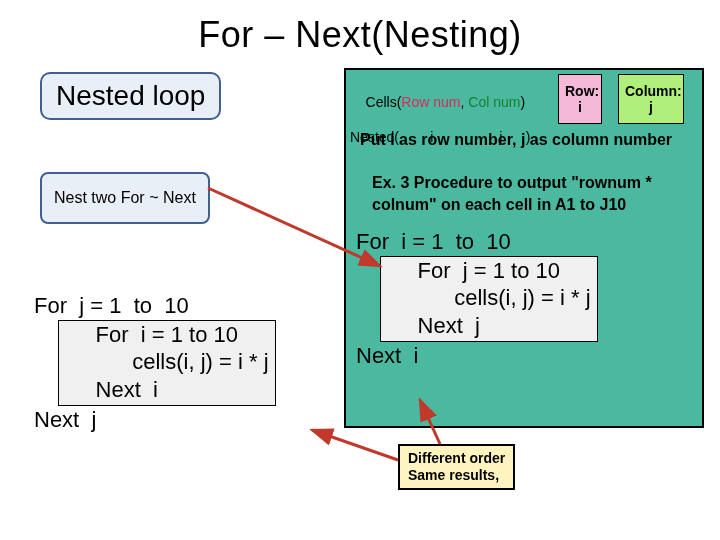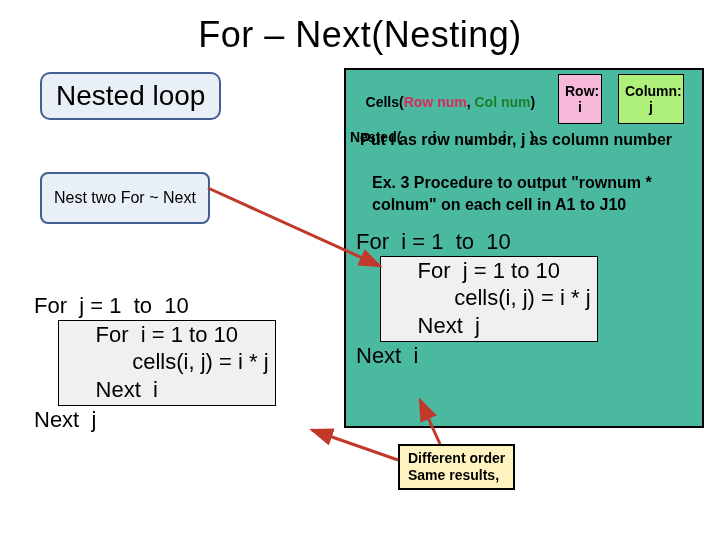--- a/index.html
+++ b/index.html
@@ -31,21 +31,21 @@
   .callout.small { font-size: 16px; border-radius: 8px; padding: 15px 12px; }
   .big-box {
     position: absolute;
     border: 2px solid #000;
     background: #4bb9a0;
   }
   .cells-pair {
     position: absolute;
     left: 350px; top: 76px;
     font-size: 14px;
-    font-weight: bold;
+    font-weight: normal;
     line-height: 1.25;
     color: #000;
   }
   .cells-pair .row { white-space: pre; }
   .rownum { color: #d82a5e; }
   .colnum { color: #1b7f2d; }
   .pink-chip, .green-chip {
     position: absolute;
     border: 1.5px solid #000;
     font-size: 14px;

